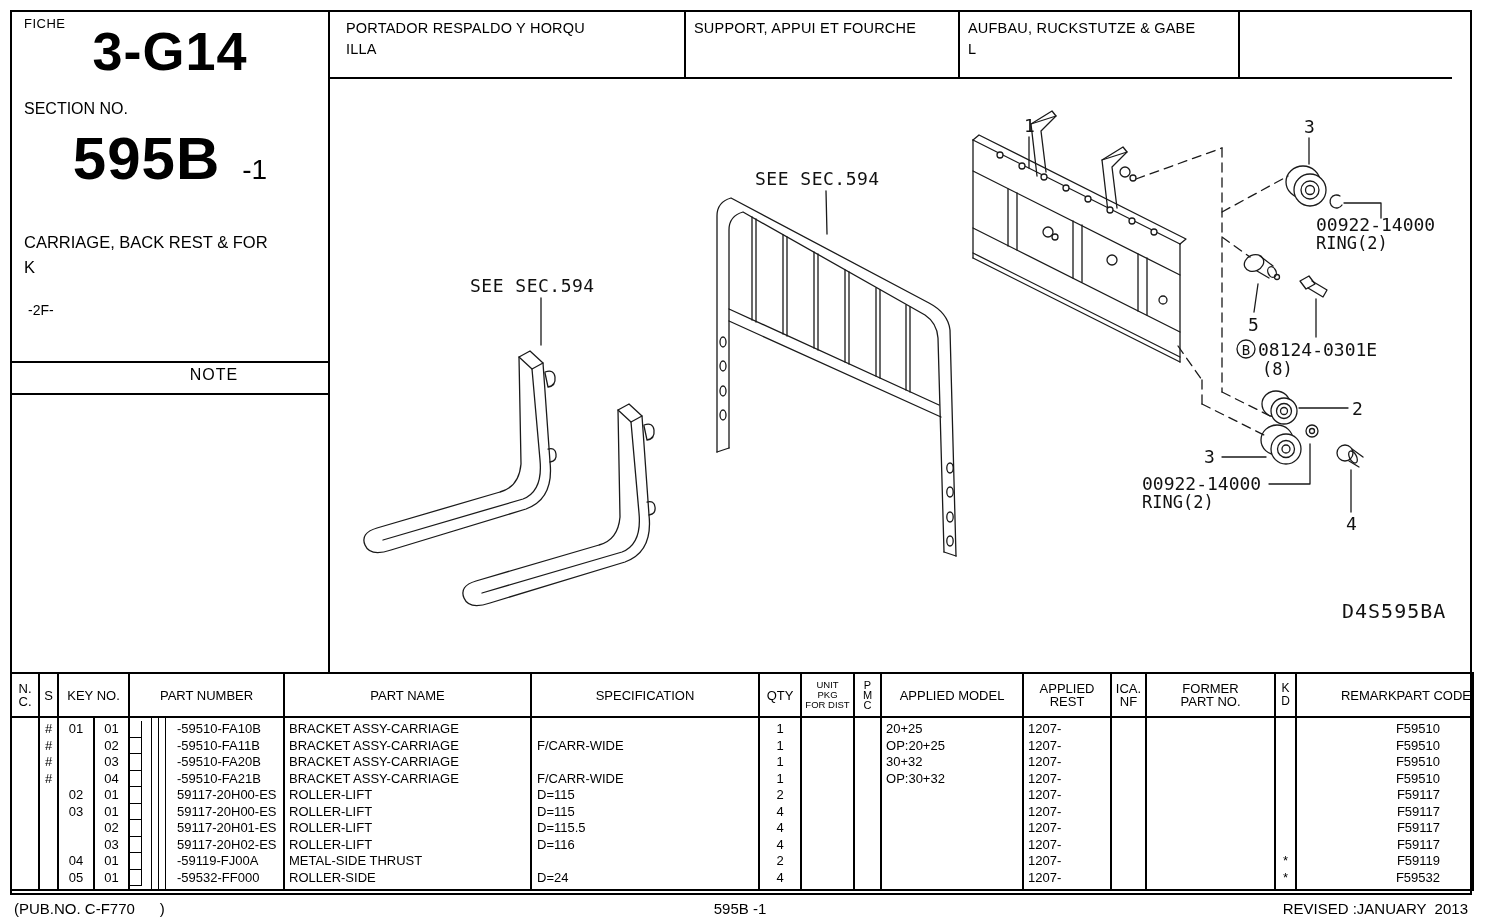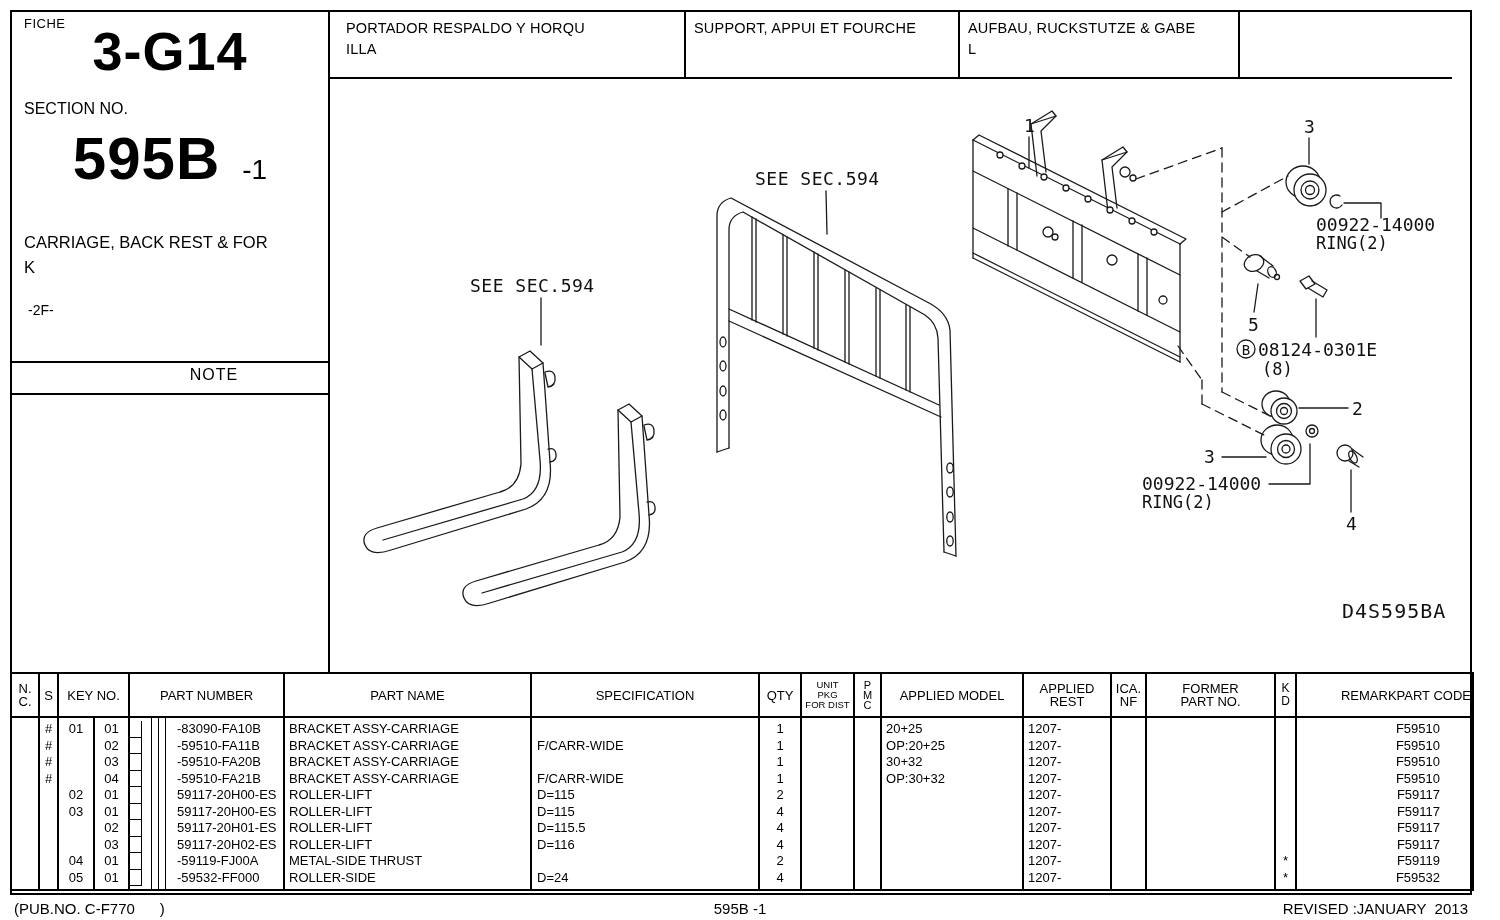--- a/index.html
+++ b/index.html
@@ -344,21 +344,21 @@
           <div class="markbox"></div>
           <div class="markbox"></div>
           <div class="markbox"></div>
           <div class="markbox"></div>
           <div class="markbox"></div>
           <div class="markbox"></div>
           <div class="markbox"></div>
           <div class="markbox"></div>
         </td>
       <td style="border-left:none;">
-          <div class="cellline al">-83090-FA10B</div>
+          <div class="cellline al">-59510-FA10B</div>
           <div class="cellline al">-59510-FA11B</div>
           <div class="cellline al">-59510-FA20B</div>
           <div class="cellline al">-59510-FA21B</div>
           <div class="cellline al">59117-20H00-ES</div>
           <div class="cellline al">59117-20H00-ES</div>
           <div class="cellline al">59117-20H01-ES</div>
           <div class="cellline al">59117-20H02-ES</div>
           <div class="cellline al">-59119-FJ00A</div>
           <div class="cellline al">-59532-FF000</div>
         </td>

